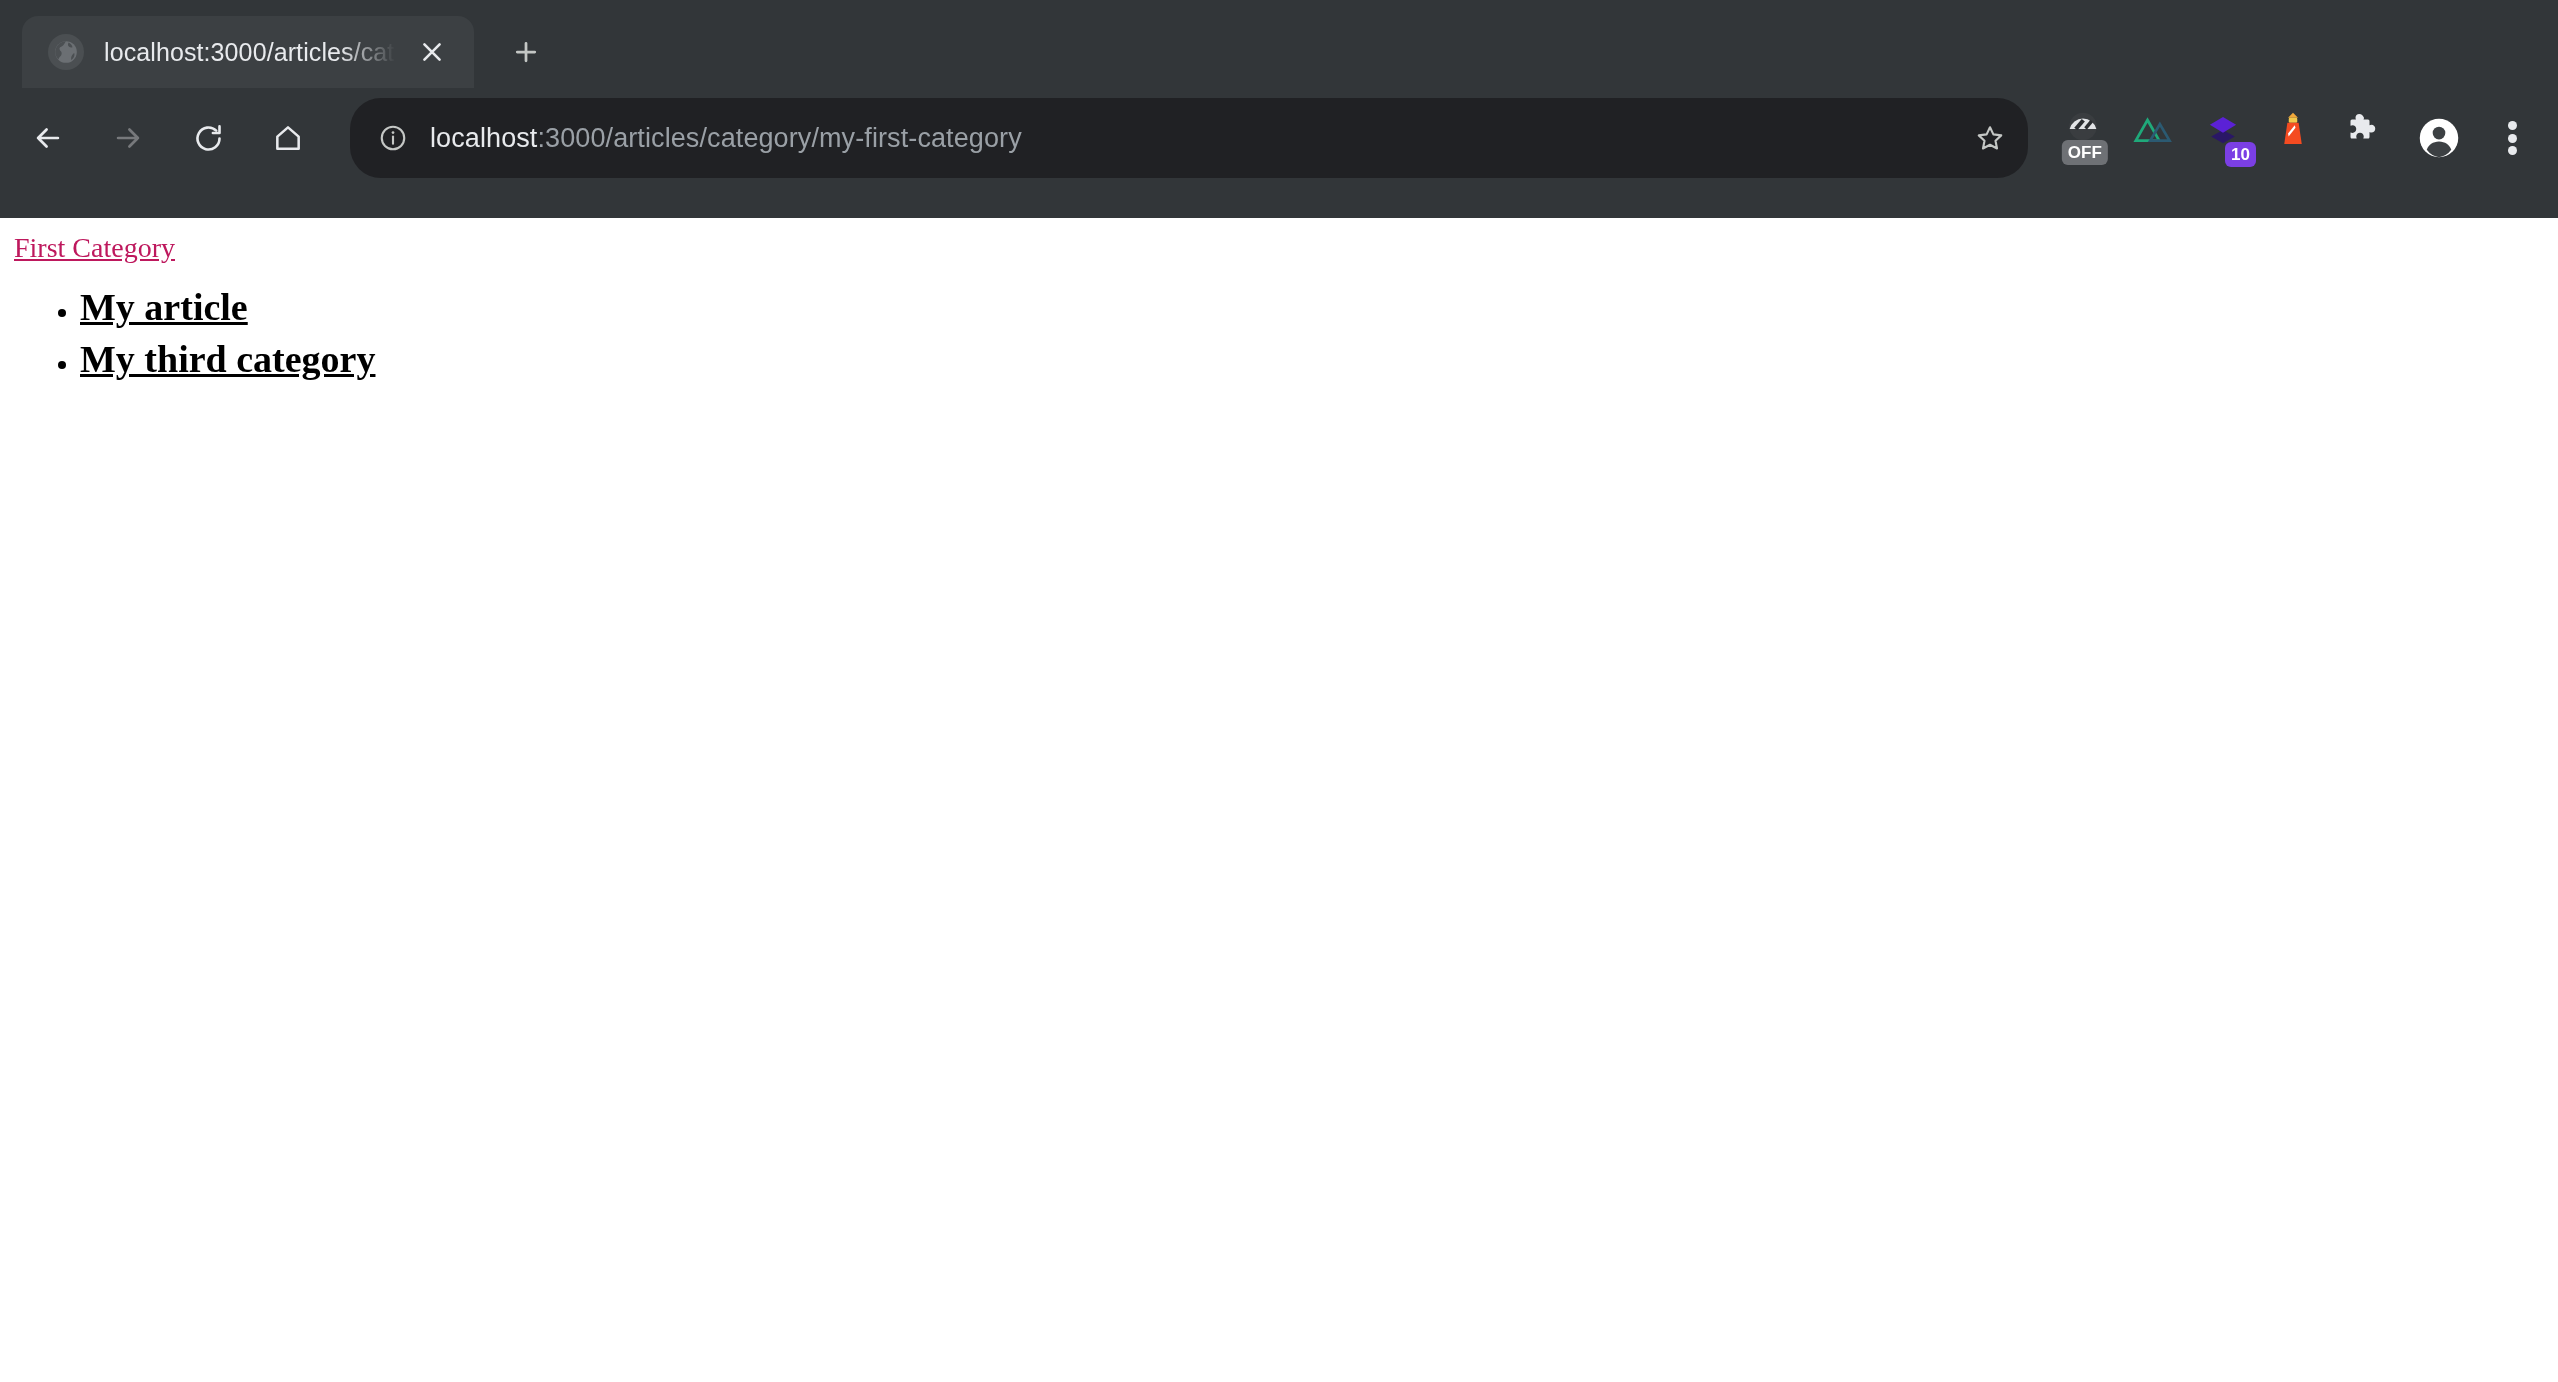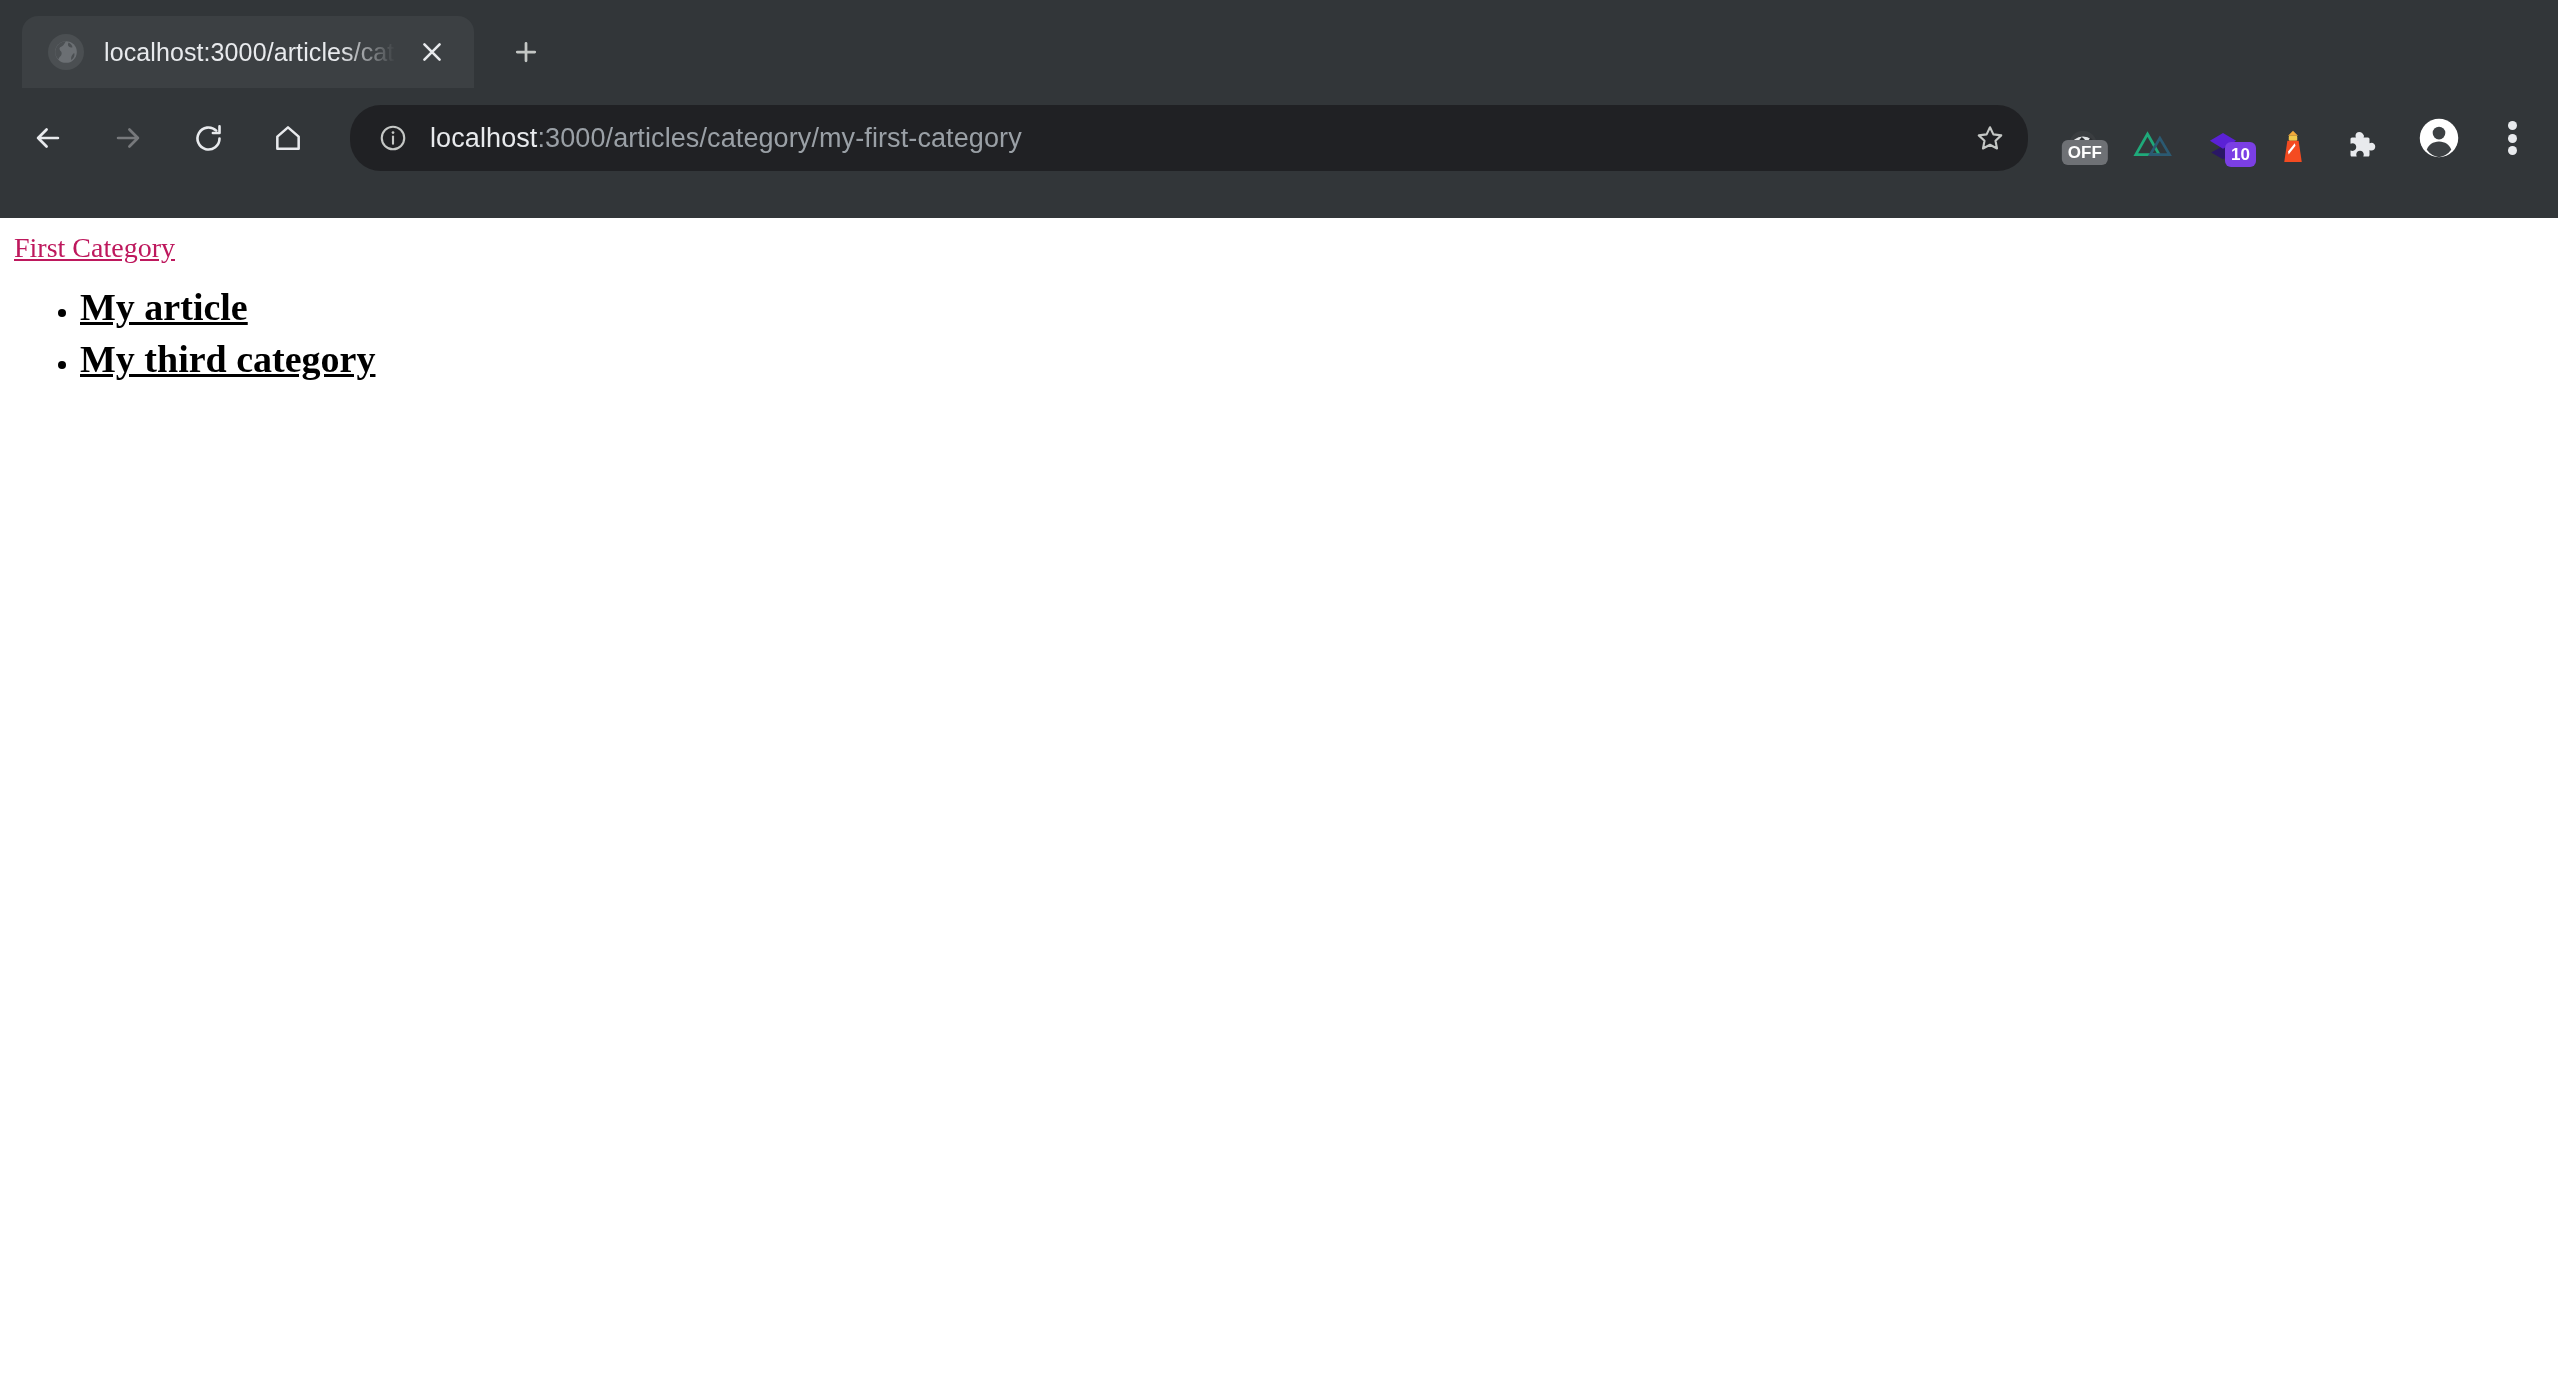--- a/index.html
+++ b/index.html
@@ -121,21 +121,21 @@
     flex:0 0 64px;
     display:flex;
     align-items:center;
     justify-content:center;
     border-radius:50%;
     margin:0 8px;
   }
 
   .omnibox {
     flex:1 1 auto;
-    height:66px;
+    height:80px;
     background:#202124;
     border-radius:31px;
     display:flex;
     align-items:center;
     margin:0 14px 0 22px;
     padding:0 6px 0 24px;
     min-width:0;
   }
 
   .site-info {
@@ -174,21 +174,21 @@
     align-items:center;
     gap:0;
     flex:0 0 auto;
     padding-left:6px;
   }
 
   .ext-btn {
     width:58px;
     height:58px;
     display:flex;
-    align-items:flex-end;
+    align-items:flex-start;
     justify-content:center;
     position:relative;
     margin:0 6px;
   }
 
   
   .badge {
     position:absolute;
     bottom:2px;
     left:50%;

